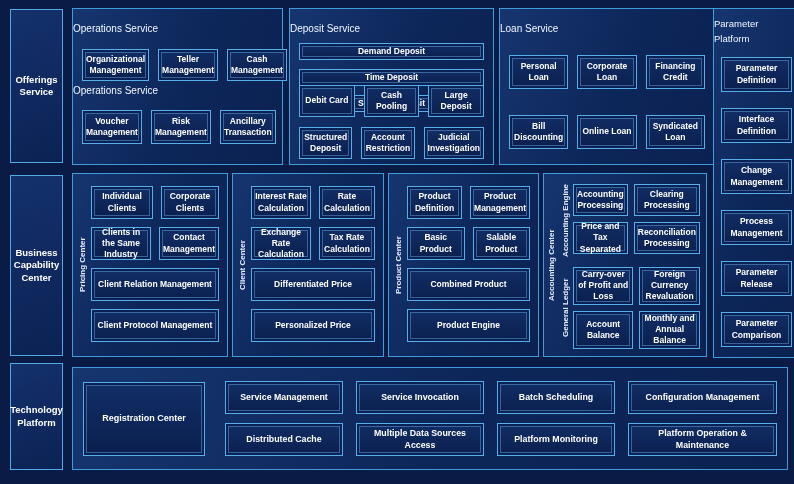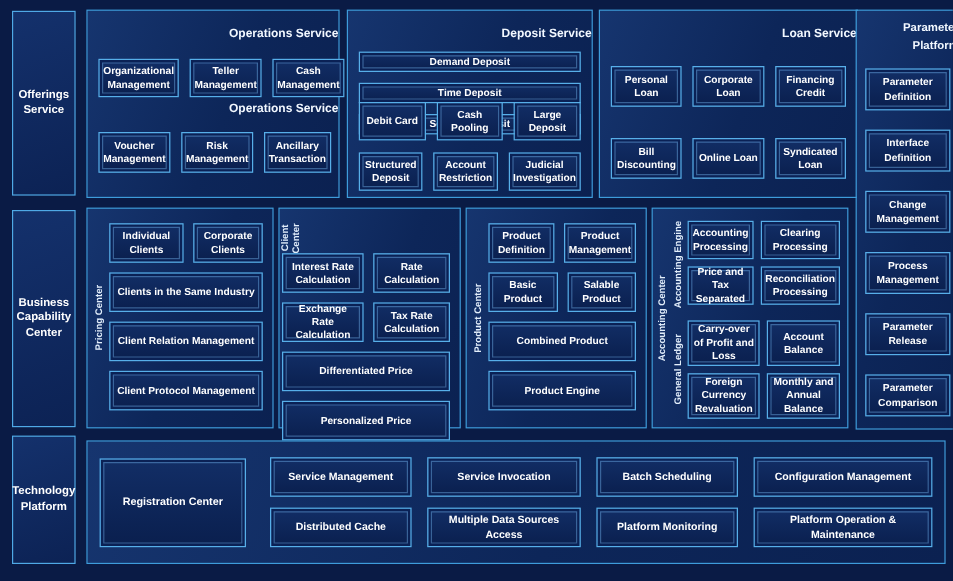--- a/index.html
+++ b/index.html
@@ -25,21 +25,21 @@
     padding:3px;
   }
   .box{
     border:1px solid #57AFE9;
     background:linear-gradient(180deg,#122E66 0%,#0A1F4E 100%);
     box-shadow:inset 0 0 0 2px #0A2155, inset 0 0 0 3px rgba(110,175,232,.45);
     color:#FFFFFF;font-weight:bold;font-size:8.5px;line-height:1.3;
     display:flex;align-items:center;justify-content:center;text-align:center;
     padding:2px 3px;
   }
-  .panel-title{color:#F2F8FF;font-weight:bold;font-size:10px;text-align:right;line-height:12px;}
+  .panel-title{color:#F2F8FF;font-weight:normal;font-size:10px;text-align:left;line-height:12px;}
   .flexrow{display:flex;gap:9px;padding:0 9px;}
   .flexrow .box{flex:1;}
   .vlabel{
     writing-mode:vertical-rl;transform:rotate(180deg);
     color:#E2EEFB;font-weight:bold;font-size:8px;
     display:flex;align-items:center;justify-content:center;
     text-align:center;line-height:1.1;
   }
   .mid-panel{display:flex;padding:12px 8px 12px 2px;}
   .mid-panel .vlabel{width:16px;flex:0 0 16px;}
@@ -128,27 +128,28 @@
 
 <div class="panel mid-panel" style="left:72px;top:173px;width:156px;height:184px;">
   <div class="vlabel">Pricing Center</div>
   <div class="mid-content">
     <div class="pair">
       <div class="box" style="flex:1.08;">Individual Clients</div>
       <div class="box">Corporate Clients</div>
     </div>
     <div class="pair">
       <div class="box" style="flex:1.08;">Clients in the Same Industry</div>
+      <div class="box">Contact Management</div>
     </div>
     <div class="box wide">Client Relation Management</div>
     <div class="box wide">Client Protocol Management</div>
   </div>
 </div>
 
-<div class="panel mid-panel" style="left:232px;top:173px;width:152px;height:184px;flex-direction:column;">
+<div class="panel mid-panel" style="left:232px;top:173px;width:152px;height:184px;">
   <div class="vlabel">Client Center</div>
   <div class="mid-content">
     <div class="pair">
       <div class="box" style="flex:1.08;">Interest Rate Calculation</div>
       <div class="box">Rate Calculation</div>
     </div>
     <div class="pair">
       <div class="box" style="flex:1.08;">Exchange Rate Calculation</div>
       <div class="box">Tax Rate Calculation</div>
     </div>
@@ -182,22 +183,22 @@
         <div class="box">Accounting Processing</div>
         <div class="box">Clearing Processing</div>
         <div class="box">Price and Tax Separated</div>
         <div class="box">Reconciliation Processing</div>
       </div>
     </div>
     <div class="acct-group">
       <div class="vlabel">General Ledger</div>
       <div class="acct-grid" style="grid-auto-rows:38px;">
         <div class="box">Carry-over of Profit and Loss</div>
+        <div class="box">Foreign Currency Revaluation</div>
         <div class="box">Account Balance</div>
-        <div class="box">Foreign Currency Revaluation</div>
         <div class="box">Monthly and Annual Balance</div>
       </div>
     </div>
   </div>
 </div>
 
 <div class="panel bottom-inner" style="left:72px;top:367px;width:716px;height:103px;">
   <div class="box reg-box">Registration Center</div>
   <div class="bottom-grid">
     <div class="box">Service Management</div>

